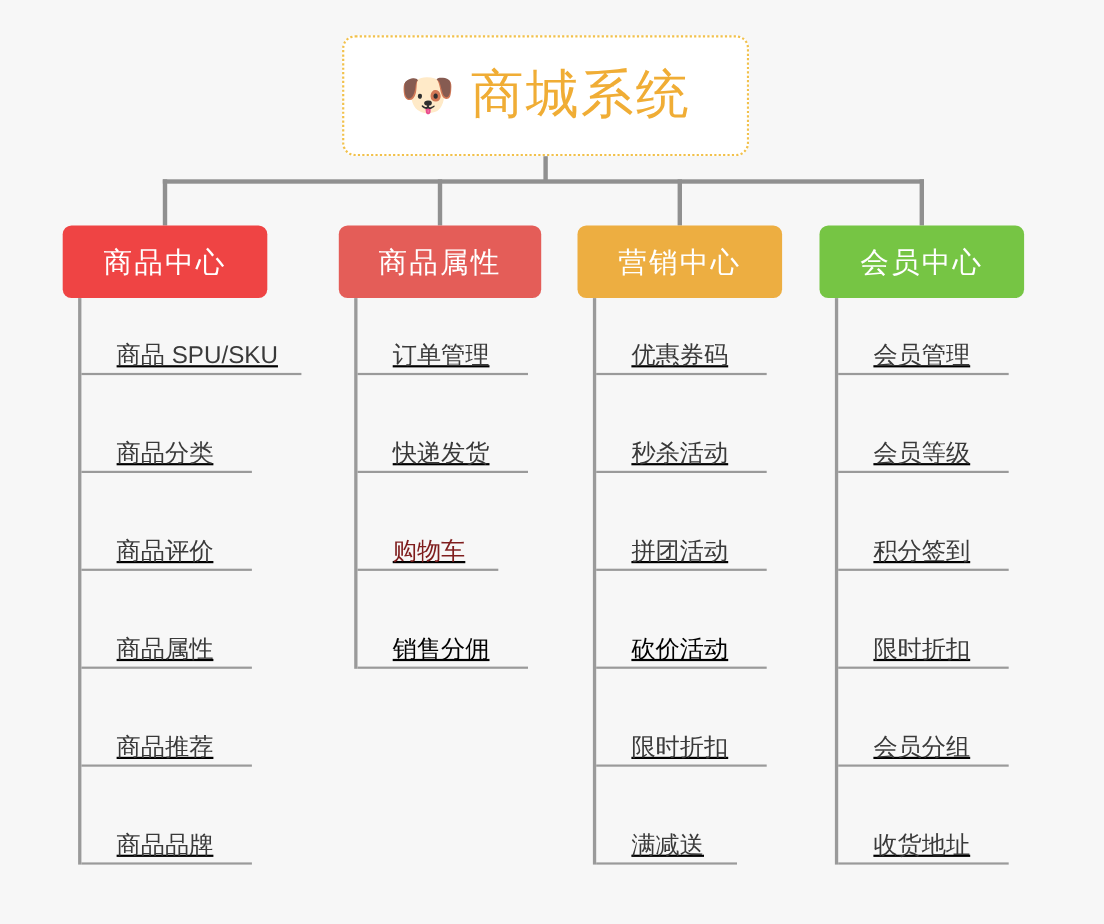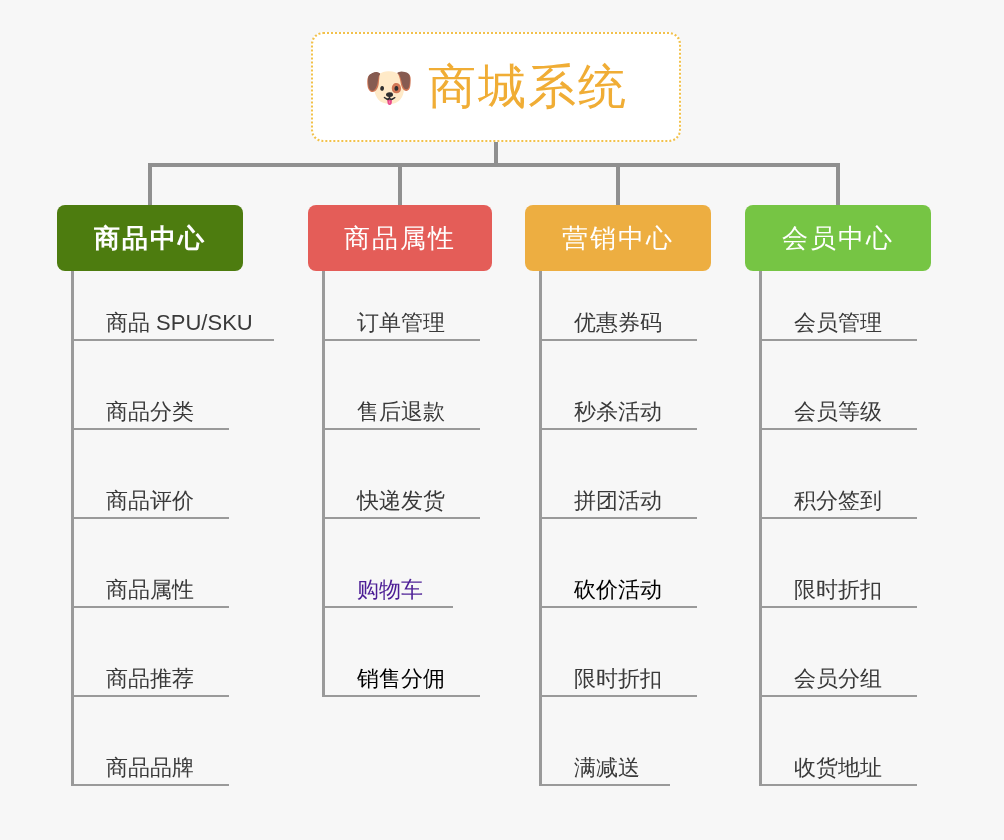--- a/index.html
+++ b/index.html
@@ -107,20 +107,21 @@
 
   .leaf-item {
     position: relative;
     height: 89px;
     display: flex;
     align-items: flex-end;
     justify-content: flex-start;
     padding: 0 0 4px 32px;
     border-bottom: 2px solid #ec4899;
     width: 155px;
+    text-decoration: underline;
   }
   .leaf-item .leaf-label {
     font-size: 22px;
     color: #3A3A3A;
     line-height: 1.1;
     white-space: nowrap;
   }
   
   .leaf-item.first { height: 70px; }
   
@@ -138,21 +139,21 @@
   </div>
 
   <div class="conn-stem" style="background: rgb(144, 144, 144);"></div>
   <div class="conn-bus" style="background: rgb(144, 144, 144);"></div>
   <div class="conn-drop c0" style="background: rgb(144, 144, 144);"></div>
   <div class="conn-drop c1" style="background: rgb(144, 144, 144);"></div>
   <div class="conn-drop c2" style="background: rgb(144, 144, 144);"></div>
   <div class="conn-drop c3" style="background: rgb(144, 144, 144);"></div>
 
   <div class="column col0">
-      <div class="cat-header" style="background: #4d7c0f; font-weight: bold;">商品中心</div>
+      <div class="cat-header" style="background: #ef4444;">商品中心</div>
       <div class="leaf-list" style="border-left-color: rgb(154, 154, 154);">
         <div class="leaf-item first wide" style="border-bottom-color: rgb(154, 154, 154);">
           <span class="leaf-label" style="color: rgb(58, 58, 58);">商品 SPU/SKU</span>
         </div>
         <div class="leaf-item" style="border-bottom-color: rgb(154, 154, 154);">
           <span class="leaf-label" style="color: rgb(58, 58, 58);">商品分类</span>
         </div>
         <div class="leaf-item" style="border-bottom-color: rgb(154, 154, 154);">
           <span class="leaf-label" style="color: rgb(58, 58, 58);">商品评价</span>
         </div>
@@ -167,27 +168,24 @@
         </div>
       </div>
     </div>
   <div class="column col1">
       <div class="cat-header" style="background: rgb(228, 93, 88);">商品属性</div>
       <div class="leaf-list" style="border-left-color: rgb(154, 154, 154);">
         <div class="leaf-item first" style="border-bottom-color: rgb(154, 154, 154);">
           <span class="leaf-label" style="color: rgb(58, 58, 58);">订单管理</span>
         </div>
         <div class="leaf-item" style="border-bottom-color: rgb(154, 154, 154);">
-          <span class="leaf-label" style="color: rgb(58, 58, 58);">售后退款</span>
-        </div>
-        <div class="leaf-item" style="border-bottom-color: rgb(154, 154, 154);">
           <span class="leaf-label" style="color: rgb(58, 58, 58);">快递发货</span>
         </div>
         <div class="leaf-item narrow" style="border-bottom-color: rgb(154, 154, 154);">
-          <span class="leaf-label" style="color: #4c1d95;">购物车</span>
+          <span class="leaf-label" style="color: #7f1d1d;">购物车</span>
         </div>
         <div class="leaf-item" style="border-bottom-color: rgb(154, 154, 154);">
           <span class="leaf-label" style="color: #000000;">销售分佣</span>
         </div>
       </div>
     </div>
   <div class="column col2">
       <div class="cat-header" style="background: rgb(237, 174, 65);">营销中心</div>
       <div class="leaf-list" style="border-left-color: rgb(154, 154, 154);">
         <div class="leaf-item first" style="border-bottom-color: rgb(154, 154, 154);">

